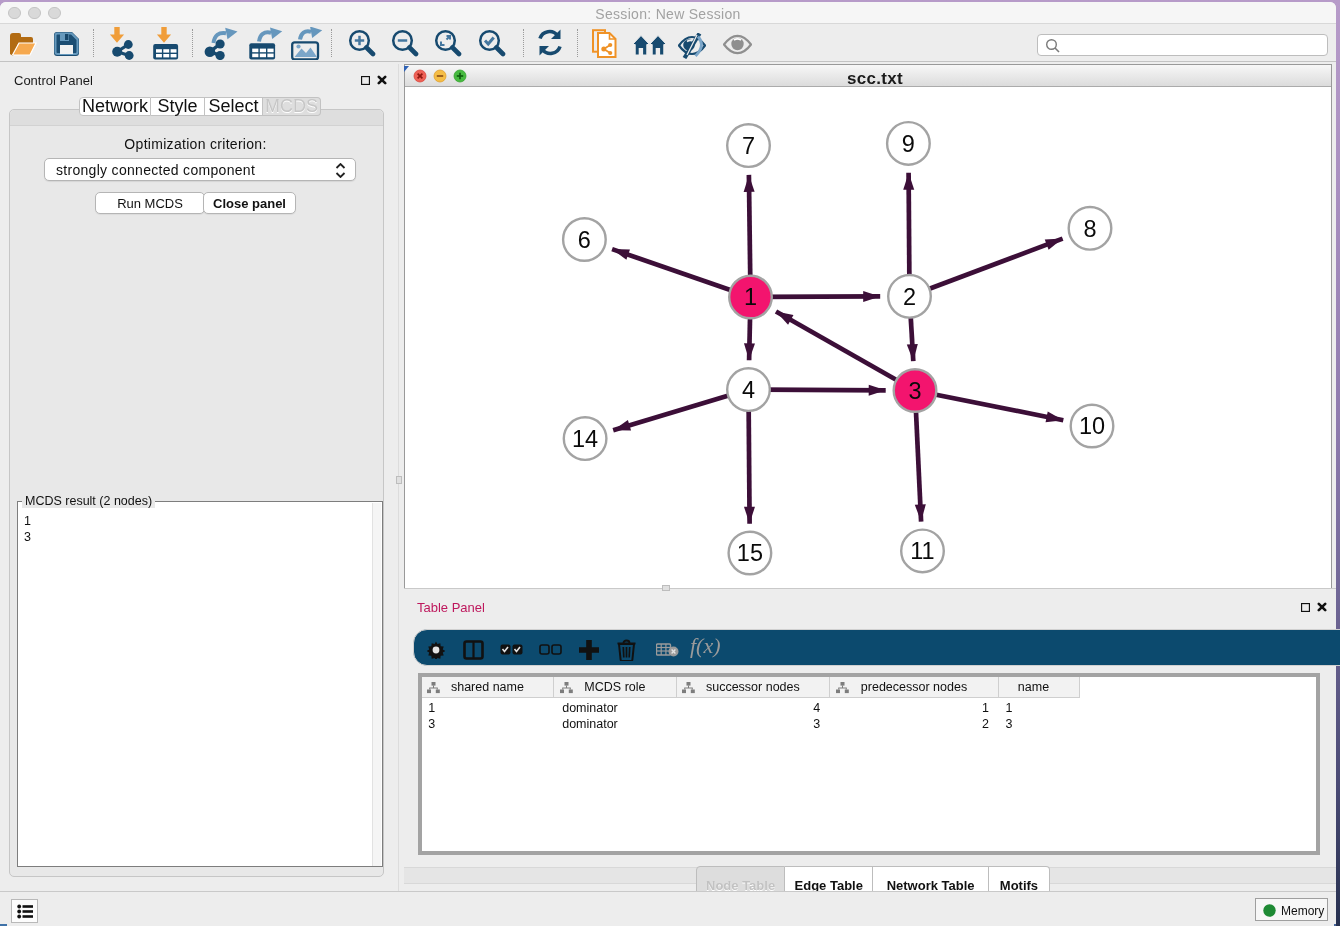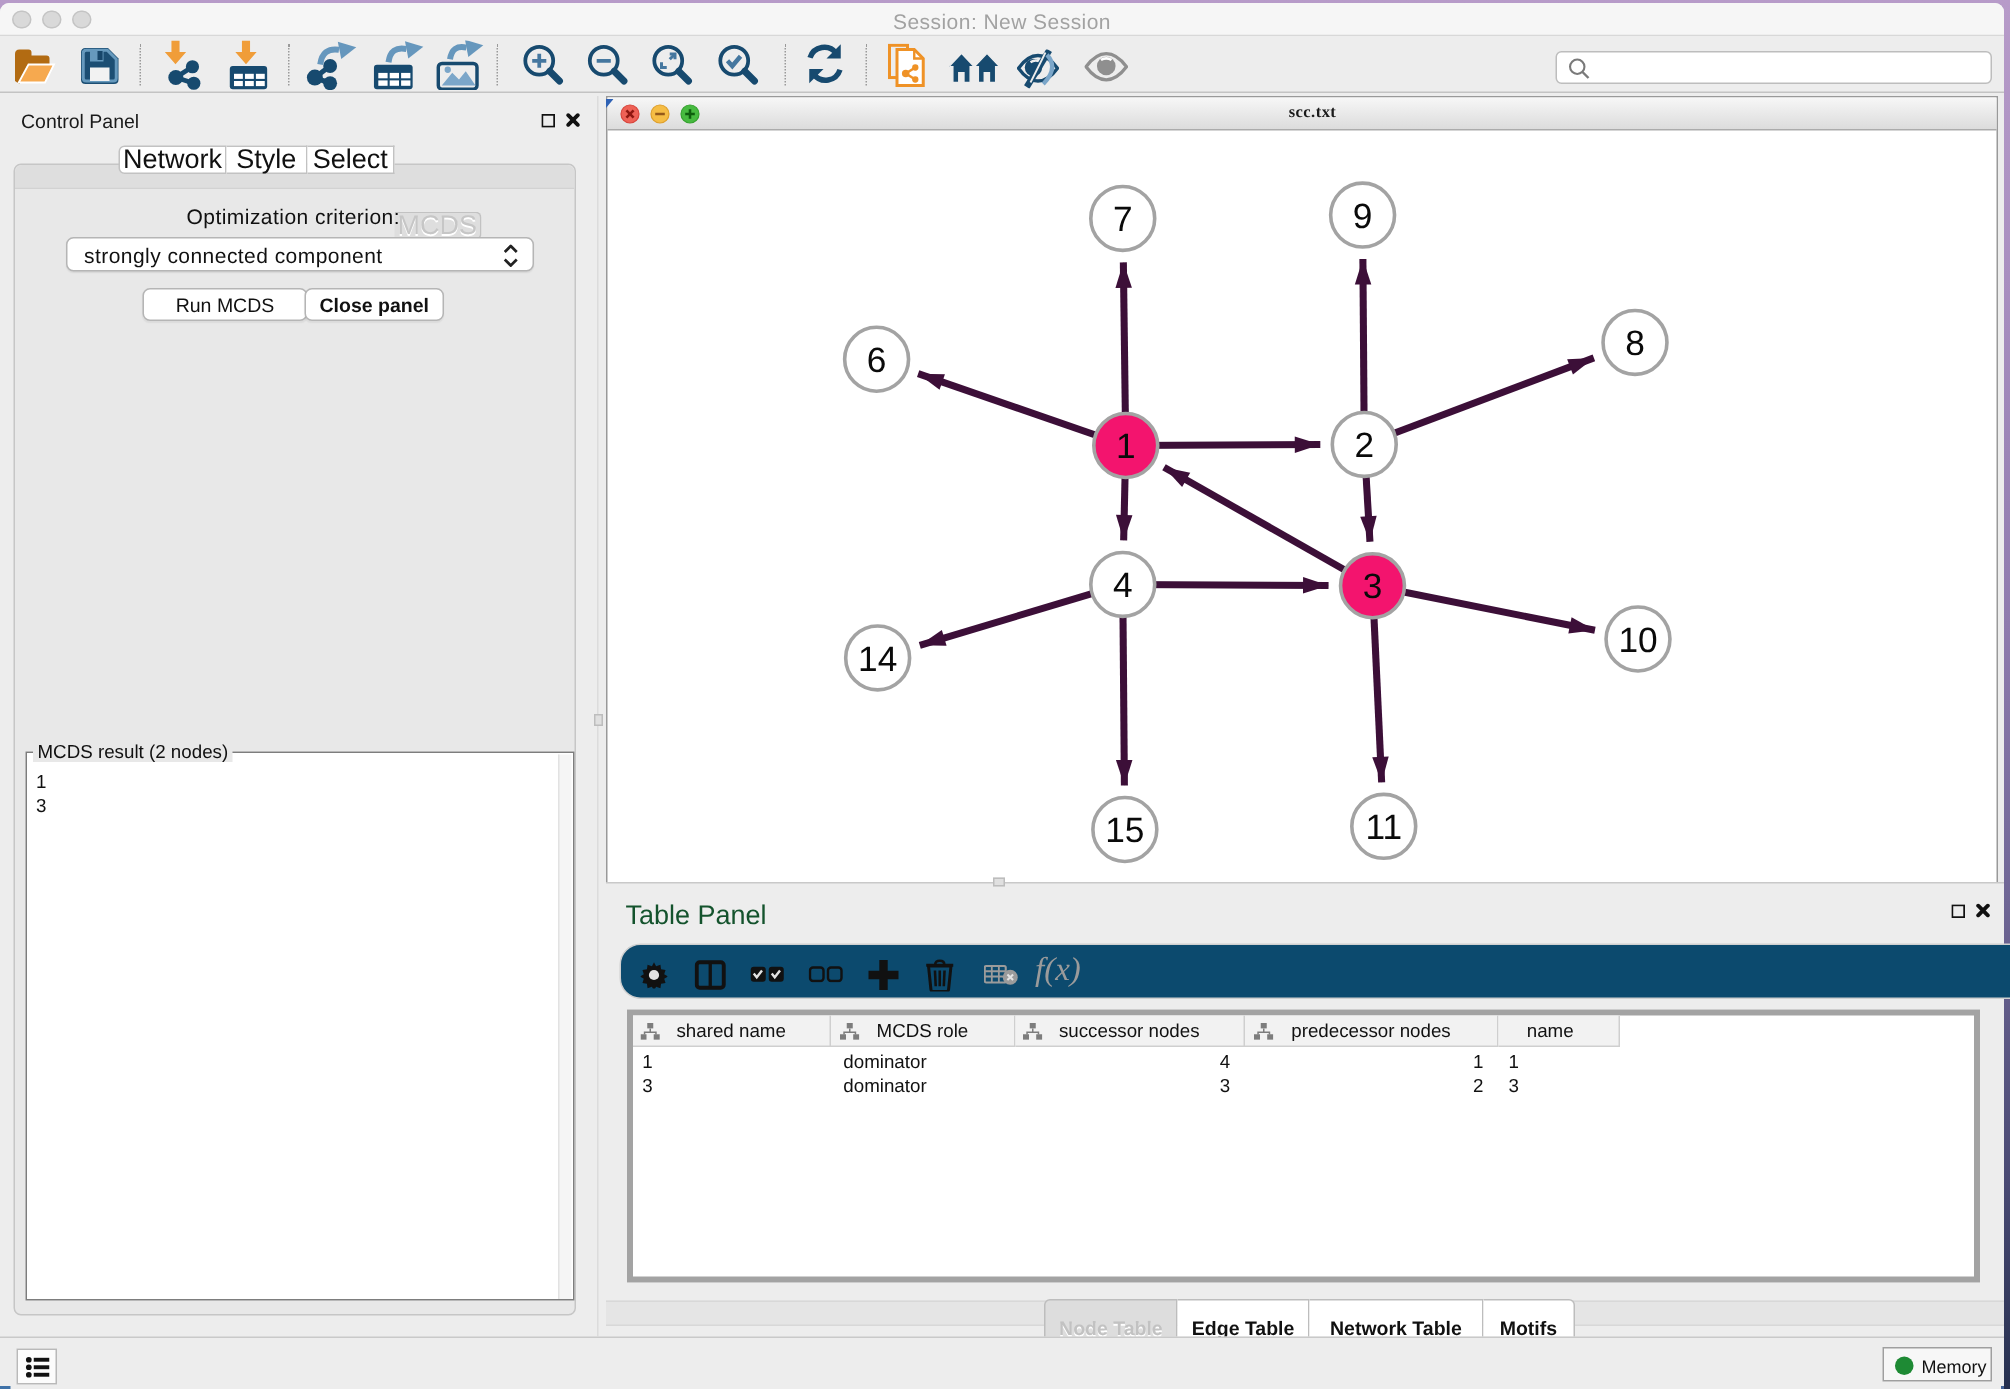--- a/index.html
+++ b/index.html
@@ -54,25 +54,25 @@
 #mcds-label { position:absolute; left:4px; top:-8px; background:#e8e8e8; padding:0 3px;
   font-size:12.5px; color:#111; }
 #mcds-scroll { position:absolute; right:1px; top:1px; width:9px; height:363px;
   background:#f5f5f5; border-left:1px solid #e2e2e2; }
 .mcds-item { position:absolute; left:6px; font-size:12.5px; color:#111; }
 
 #netwin { position:absolute; left:404px; top:62px; width:928px; height:526px;
   background:#fff; border:1px solid #999; }
 #net-titlebar { position:absolute; left:0; top:0; width:100%; height:22px;
   background:linear-gradient(180deg,#f7f7f7,#dcdcdc); border-bottom:1px solid #ababab; }
-#net-title { position:absolute; left:7px; width:100%; top:3.5px; text-align:center; font-size:11px; letter-spacing:0.3px; font-weight:bold; color:#1a1a1a;font-family:Liberation Serif, serif; }
+#net-title { position:absolute; left:7px; width:100%; top:3.5px; text-align:center; font-size:17px; letter-spacing:0.3px; font-weight:bold; color:#1a1a1a; }
 
 #tablepanel { position:absolute; left:404px; top:586px; width:932px; height:303px;
   background:#ededed; border-top:1px solid #c9c9c9; }
-#tp-title { position:absolute; left:13px; top:11px; font-size:18px; color:#14532d; }
+#tp-title { position:absolute; left:13px; top:11px; font-size:13px; color:#be185d; }
 #tp-toolbar { position:absolute; left:9px; top:40px; width:1102px; height:37px;
   background:#0c4a6e; border:1px solid #d0d0d0; border-radius:14px; }
 #tp-table { position:absolute; left:13.6px; top:84px; width:902px; height:182px;
   background:#fff; border:4px solid #a3a3a3; }
 .th { position:absolute; top:0; height:21px; background:#f2f2f2; border-right:1px solid #cfcfcf;
   border-bottom:1px solid #cfcfcf; font-size:12.5px; color:#111; text-align:center; line-height:21px; }
 .td { position:absolute; font-size:12.5px; color:#111; height:16px; line-height:16px; }
 #tabsband { position:absolute; left:0; top:278px; width:932px; height:17px;
   background:#e5e5e5; border-top:1px solid #d8d8d8; border-bottom:1px solid #d8d8d8; }
 
@@ -252,21 +252,21 @@
           <line x1="8.2" y1="1.8" x2="1.8" y2="8.2"></line>
         </g>
       </svg>
     <div id="cp-tabbox">
         <div id="cp-tabbox-band"></div>
       </div>
     <div class="tabrow" style="left:79px;top:35px;">
       <div class="tab first" style="width:72px;">Network</div>
       <div class="tab" style="width:54px;border-left:none;">Style</div>
       <div class="tab" style="width:58px;border-left:none;">Select</div>
-      <div class="tab last sel" style="width:58px;border-left:none;margin-top:44px;">MCDS</div>
+      <div class="tab last sel" style="width:58px;border-left:none;">MCDS</div>
     </div>
     <div id="opt-label">Optimization criterion:</div>
     <div id="combo">
       <div class="ctext">strongly connected component</div>
       <svg style="position:absolute;right:9px;top:4px;" width="11" height="15" viewBox="0 0 11 15">
         <g fill="none" stroke="#222" stroke-width="1.8">
             <path d="M1.5,5 L5.5,1 L9.5,5"></path>
             <path d="M1.5,10 L5.5,14 L9.5,10"></path>
           </g>
       </svg>

